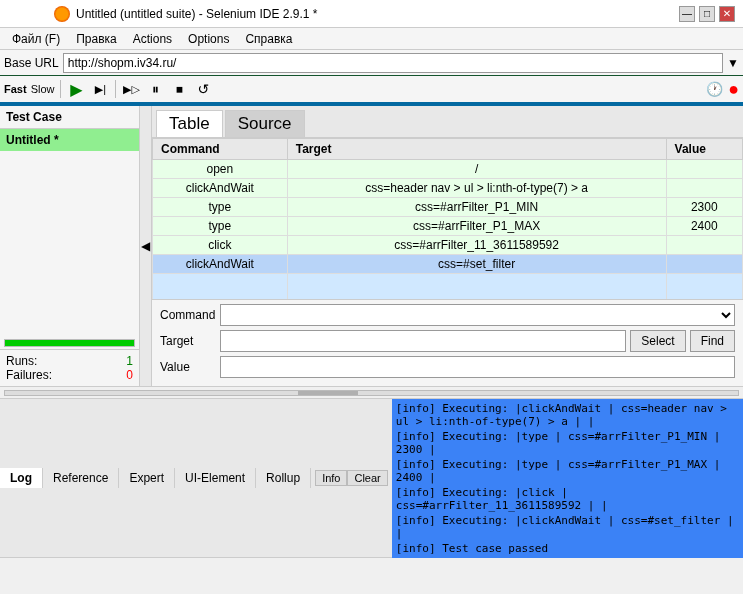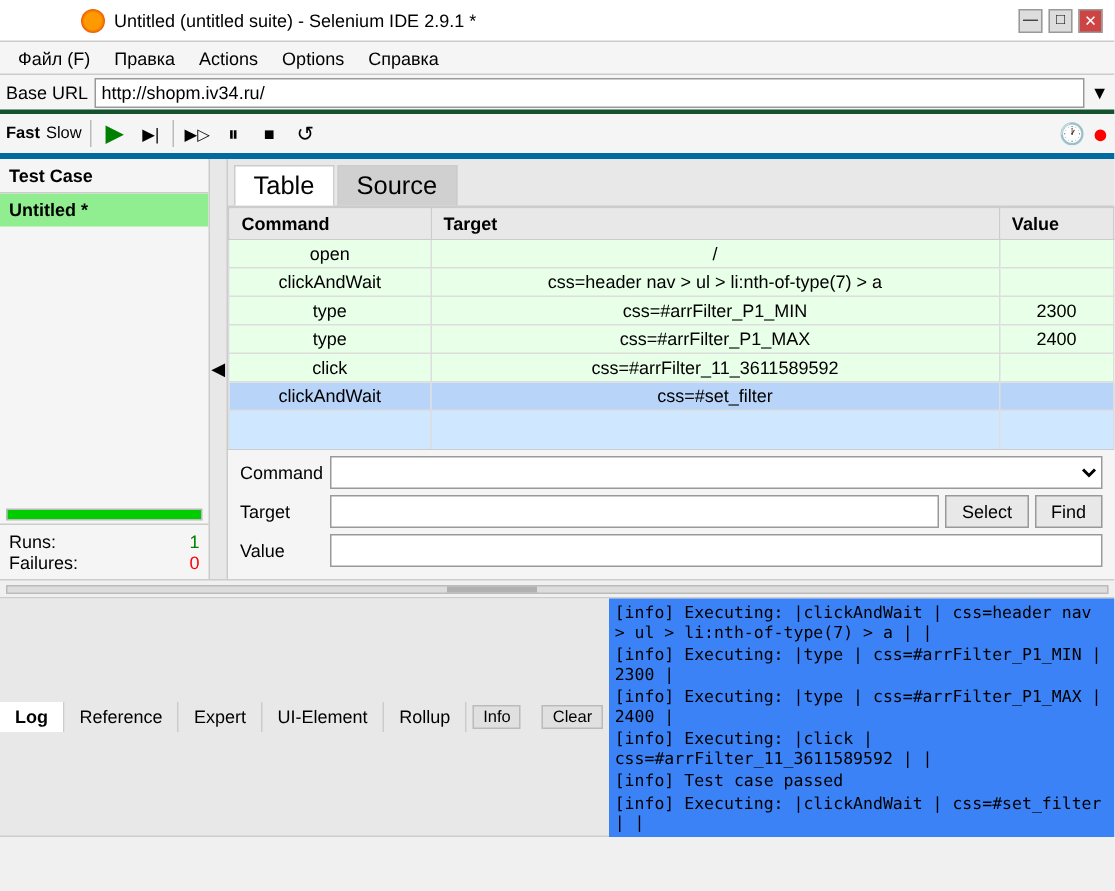--- a/index.html
+++ b/index.html
@@ -11,21 +11,21 @@
     .title-text { font-size: 12px; }
     .title-bar-controls { display: flex; gap: 4px; }
     .title-btn { width: 16px; height: 16px; background: #ddd; border: 1px solid #999; font-size: 10px; cursor: pointer; display: flex; align-items: center; justify-content: center; }
     .title-btn.close { background: #c44; color: #fff; }
 
     
     .menu-bar { background: #f5f5f5; border-bottom: 1px solid #ccc; display: flex; gap: 0; height: 22px; align-items: center; padding: 0 4px; }
     .menu-item { padding: 2px 8px; cursor: pointer; font-size: 12px; }
 
     
-    .base-url-bar { background: #f5f5f5; border-bottom: 3px solid #14532d; display: flex; align-items: center; height: 26px; padding: 2px 4px; gap: 4px; }
+    .base-url-bar { background: #f5f5f5; border-bottom: 1px solid #14532d; display: flex; align-items: center; height: 26px; padding: 2px 4px; gap: 4px; }
     .base-url-label { font-size: 12px; white-space: nowrap; }
     .base-url-input { flex: 1; border: 1px solid #999; padding: 1px 4px; font-size: 12px; height: 20px; }
 
     
     .toolbar { background: #f5f5f5; border-bottom: 4px solid #0369a1; display: flex; align-items: center; height: 30px; padding: 2px 4px; gap: 2px; }
     .speed-label { font-size: 11px; margin-right: 2px; cursor: pointer; }
     .speed-label.active { font-weight: bold; }
     .toolbar-btn { width: 22px; height: 22px; background: transparent; border: 1px solid transparent; cursor: pointer; display: flex; align-items: center; justify-content: center; font-size: 14px; }
     .toolbar-sep { width: 1px; height: 18px; background: #bbb; margin: 0 2px; }
     .toolbar-spacer { flex: 1; }
@@ -72,21 +72,21 @@
     .form-input { flex: 1; border: 1px solid #999; padding: 2px 4px; font-size: 12px; height: 22px; }
     .form-input-select { flex: 1; border: 1px solid #999; font-size: 12px; height: 22px; background: #fff; }
     .form-btn { margin-left: 4px; padding: 2px 10px; border: 1px solid #999; background: #e8e8e8; cursor: pointer; font-size: 12px; height: 22px; }
 
     
     .log-area { height: 160px; border-top: 1px solid #ccc; display: flex; flex-direction: row; }
     .log-tabs { display: flex; background: #e8e8e8; border-bottom: 1px solid #ccc; align-items: center; }
     .log-tab { padding: 3px 10px; border-right: 1px solid #ccc; cursor: pointer; font-size: 12px; }
     .log-tab.active { background: #fff; font-weight: bold; }
     .log-tab-spacer { flex: 1; }
-    .log-actions { display: flex; gap: 14px; padding: 2px 4px; }
+    .log-actions { display: flex; gap: 0; padding: 2px 4px; }
     .log-action-btn { padding: 1px 6px; font-size: 11px; cursor: pointer; border: 1px solid #bbb; background: #e0e0e0; }
     .log-content { flex: 1; overflow-y: auto; background: #3b82f6; padding: 2px 4px; font-size: 11px; font-family: monospace; }
     .log-line { padding: 1px 0; }
 
     
     ::-webkit-scrollbar { width: 10px; height: 10px; }
     ::-webkit-scrollbar-track { background: #f0f0f0; }
     ::-webkit-scrollbar-thumb { background: #b0b0b0; border: 1px solid #999; }
 
     
@@ -255,16 +255,16 @@
     <div class="log-actions">
       <button class="log-action-btn">Info</button>
       <button class="log-action-btn">Clear</button>
     </div>
   </div>
   <div class="log-content" id="log-content">
   <div class="log-line">[info] Executing: |clickAndWait | css=header nav &gt; ul &gt; li:nth-of-type(7) &gt; a | |</div>
       <div class="log-line">[info] Executing: |type | css=#arrFilter_P1_MIN | 2300 |</div>
       <div class="log-line">[info] Executing: |type | css=#arrFilter_P1_MAX | 2400 |</div>
       <div class="log-line">[info] Executing: |click | css=#arrFilter_11_3611589592 | |</div>
+      <div class="log-line">[info] Executing: |clickAndWait | css=#set_filter | |</div>
       <div class="log-line">[info] Test case passed</div>
-      <div class="log-line">[info] Executing: |clickAndWait | css=#set_filter | |</div>
     </div>
 </div>
 
 </body></html>

